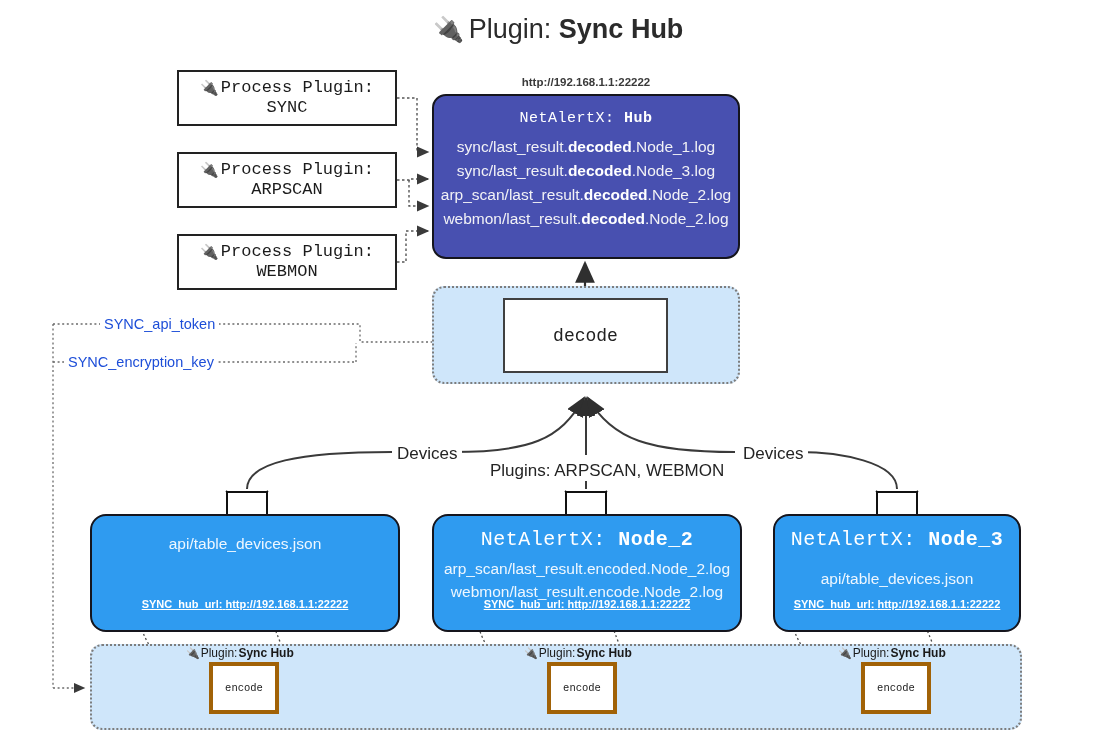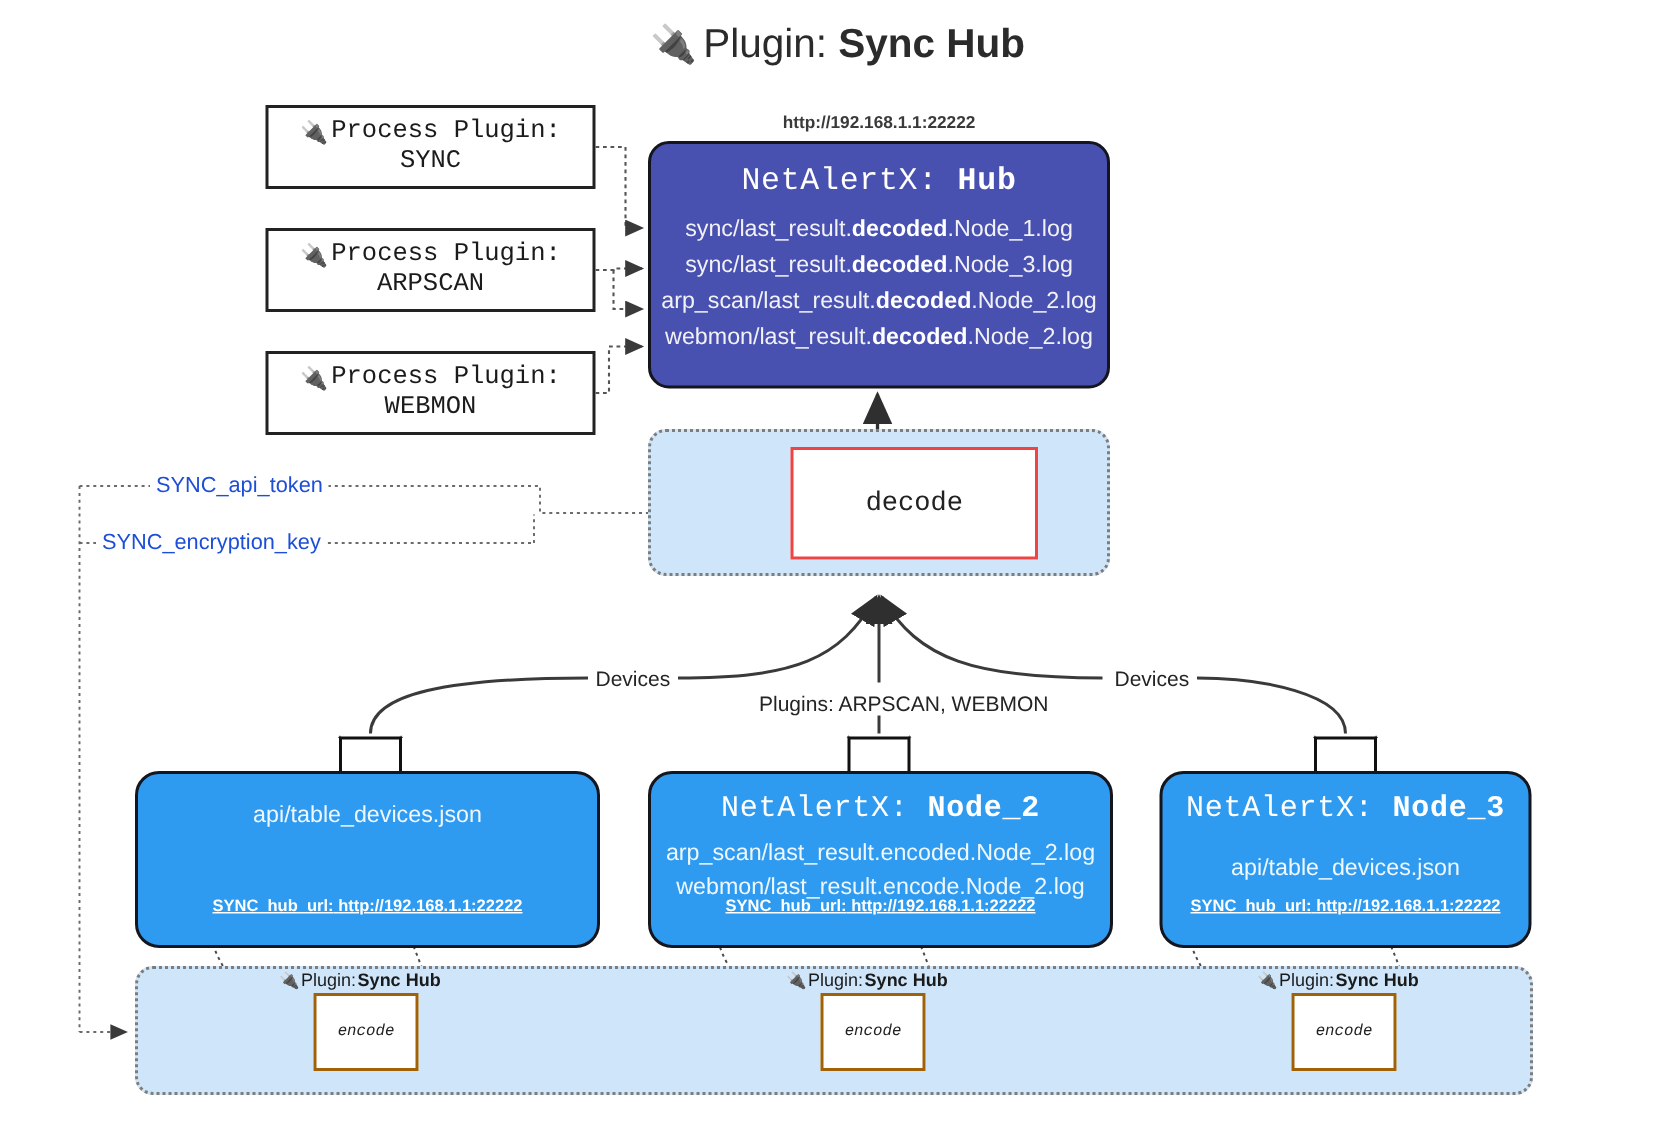--- a/index.html
+++ b/index.html
@@ -19,46 +19,46 @@
   .proc{border:2px solid #222;background:#fff;width:220px;height:56px;
         display:flex;flex-direction:column;align-items:center;justify-content:center;
         font-family:"Liberation Mono","DejaVu Sans Mono",monospace;font-size:17px;color:#1b1b1b;
         line-height:1.15;}
   .proc .l1{display:flex;align-items:center;gap:2px;}
   .proc .plug{font-family:"DejaVu Sans",sans-serif;font-size:15px;}
 
   
   #hub{left:432px;top:94px;width:308px;height:165px;background:#4850b0;border:2px solid #15151d;
        border-radius:14px;}
-  #hub .htitle{margin-top:14px;text-align:center;color:#fff;font-size:21px;
+  #hub .htitle{margin-top:14px;text-align:center;color:#fff;font-size:15px;
        font-family:"Liberation Mono","DejaVu Sans Mono",monospace;letter-spacing:.5px;}
   #hub .htitle b{font-weight:bold;}
   #hub .line{color:#f2f2f6;font-size:15.5px;text-align:center;line-height:1.55;white-space:nowrap;}
   #hub .line b{font-weight:bold;color:#fff;}
   #hub .lines{margin-top:8px;}
   #huburl{left:432px;top:76px;width:308px;text-align:center;font-size:11.5px;
           font-weight:bold;color:#3a3a3a;}
 
   
   #decode-wrap{left:432px;top:286px;width:308px;height:98px;background:#cfe6fa;
        border:2px dotted #7d7d7d;border-radius:12px;}
-  #decode{left:527px;top:298px;width:165px;height:75px;background:#fff;border:2px solid #ef4444;
+  #decode{left:503px;top:298px;width:165px;height:75px;background:#fff;border:2px solid #404040;
        display:flex;align-items:center;justify-content:center;
        font-family:"Liberation Mono","DejaVu Sans Mono",monospace;font-size:18px;color:#222;}
 
   
   .keylbl{font-size:14.5px;color:#1d4ed8;background:#fff;padding:0 4px;white-space:nowrap;}
   #k1{left:100px;top:316px;}
   #k2{left:64px;top:354px;}
 
   
-  .elbl{font-size:14px;color:#242424;background:#fff;padding:0 5px;white-space:nowrap;}
+  .elbl{font-size:17px;color:#242424;background:#fff;padding:0 5px;white-space:nowrap;}
   #lbl-dev1{left:392px;top:444px;}
   #lbl-dev2{left:738px;top:444px;}
-  #lbl-plugins{left:501px;top:461px;font-size:14px;}
+  #lbl-plugins{left:485px;top:461px;font-size:17px;}
 
   
   .node{background:#2f9bf0;border:2px solid #15151d;border-radius:16px;}
   .node .ntitle{text-align:center;color:#fff;font-size:20px;margin-top:12px;
        font-family:"Liberation Mono","DejaVu Sans Mono",monospace;letter-spacing:.5px;}
   .node .ntitle b{font-weight:bold;}
   .node .nline{text-align:center;color:#eef7ff;font-size:15.5px;line-height:1.5;white-space:nowrap;}
   .node .nfoot{position:absolute;left:0;bottom:20px;width:100%;text-align:center;
        font-size:11px;font-weight:bold;color:#ffffff;text-decoration:underline;}
   #n1{left:90px;top:514px;width:310px;height:118px;}
@@ -70,23 +70,23 @@
 
   
   .env{width:42px;height:30px;background:#fff;border:2px solid #111;}
   #e1{left:226px;top:491px;}
   #e2{left:565px;top:491px;}
   #e3{left:876px;top:491px;}
 
   
   #bottom-wrap{left:90px;top:644px;width:932px;height:86px;background:#cfe6fa;
        border:2px dotted #7d7d7d;border-radius:12px;}
-  .enc{background:#fff;border:2px solid #a16207;width:70px;height:52px;
+  .enc{background:#fff;border:4px solid #a16207;width:70px;height:52px;
        display:flex;align-items:center;justify-content:center;
-       font-family:"Liberation Mono","DejaVu Sans Mono",monospace;font-size:10.5px;color:#222;font-style:italic;}
+       font-family:"Liberation Mono","DejaVu Sans Mono",monospace;font-size:10.5px;color:#222;}
   #enc1{left:209px;top:662px;}
   #enc2{left:547px;top:662px;}
   #enc3{left:861px;top:662px;}
   .enclbl{font-size:12px;color:#1a1a1a;white-space:nowrap;display:flex;align-items:center;gap:1px;}
   .enclbl b{font-weight:bold;}
   .enclbl .plug{font-size:11px;}
   #encl1{left:186px;top:646px;}
   #encl2{left:524px;top:646px;}
   #encl3{left:838px;top:646px;}
 </style>

